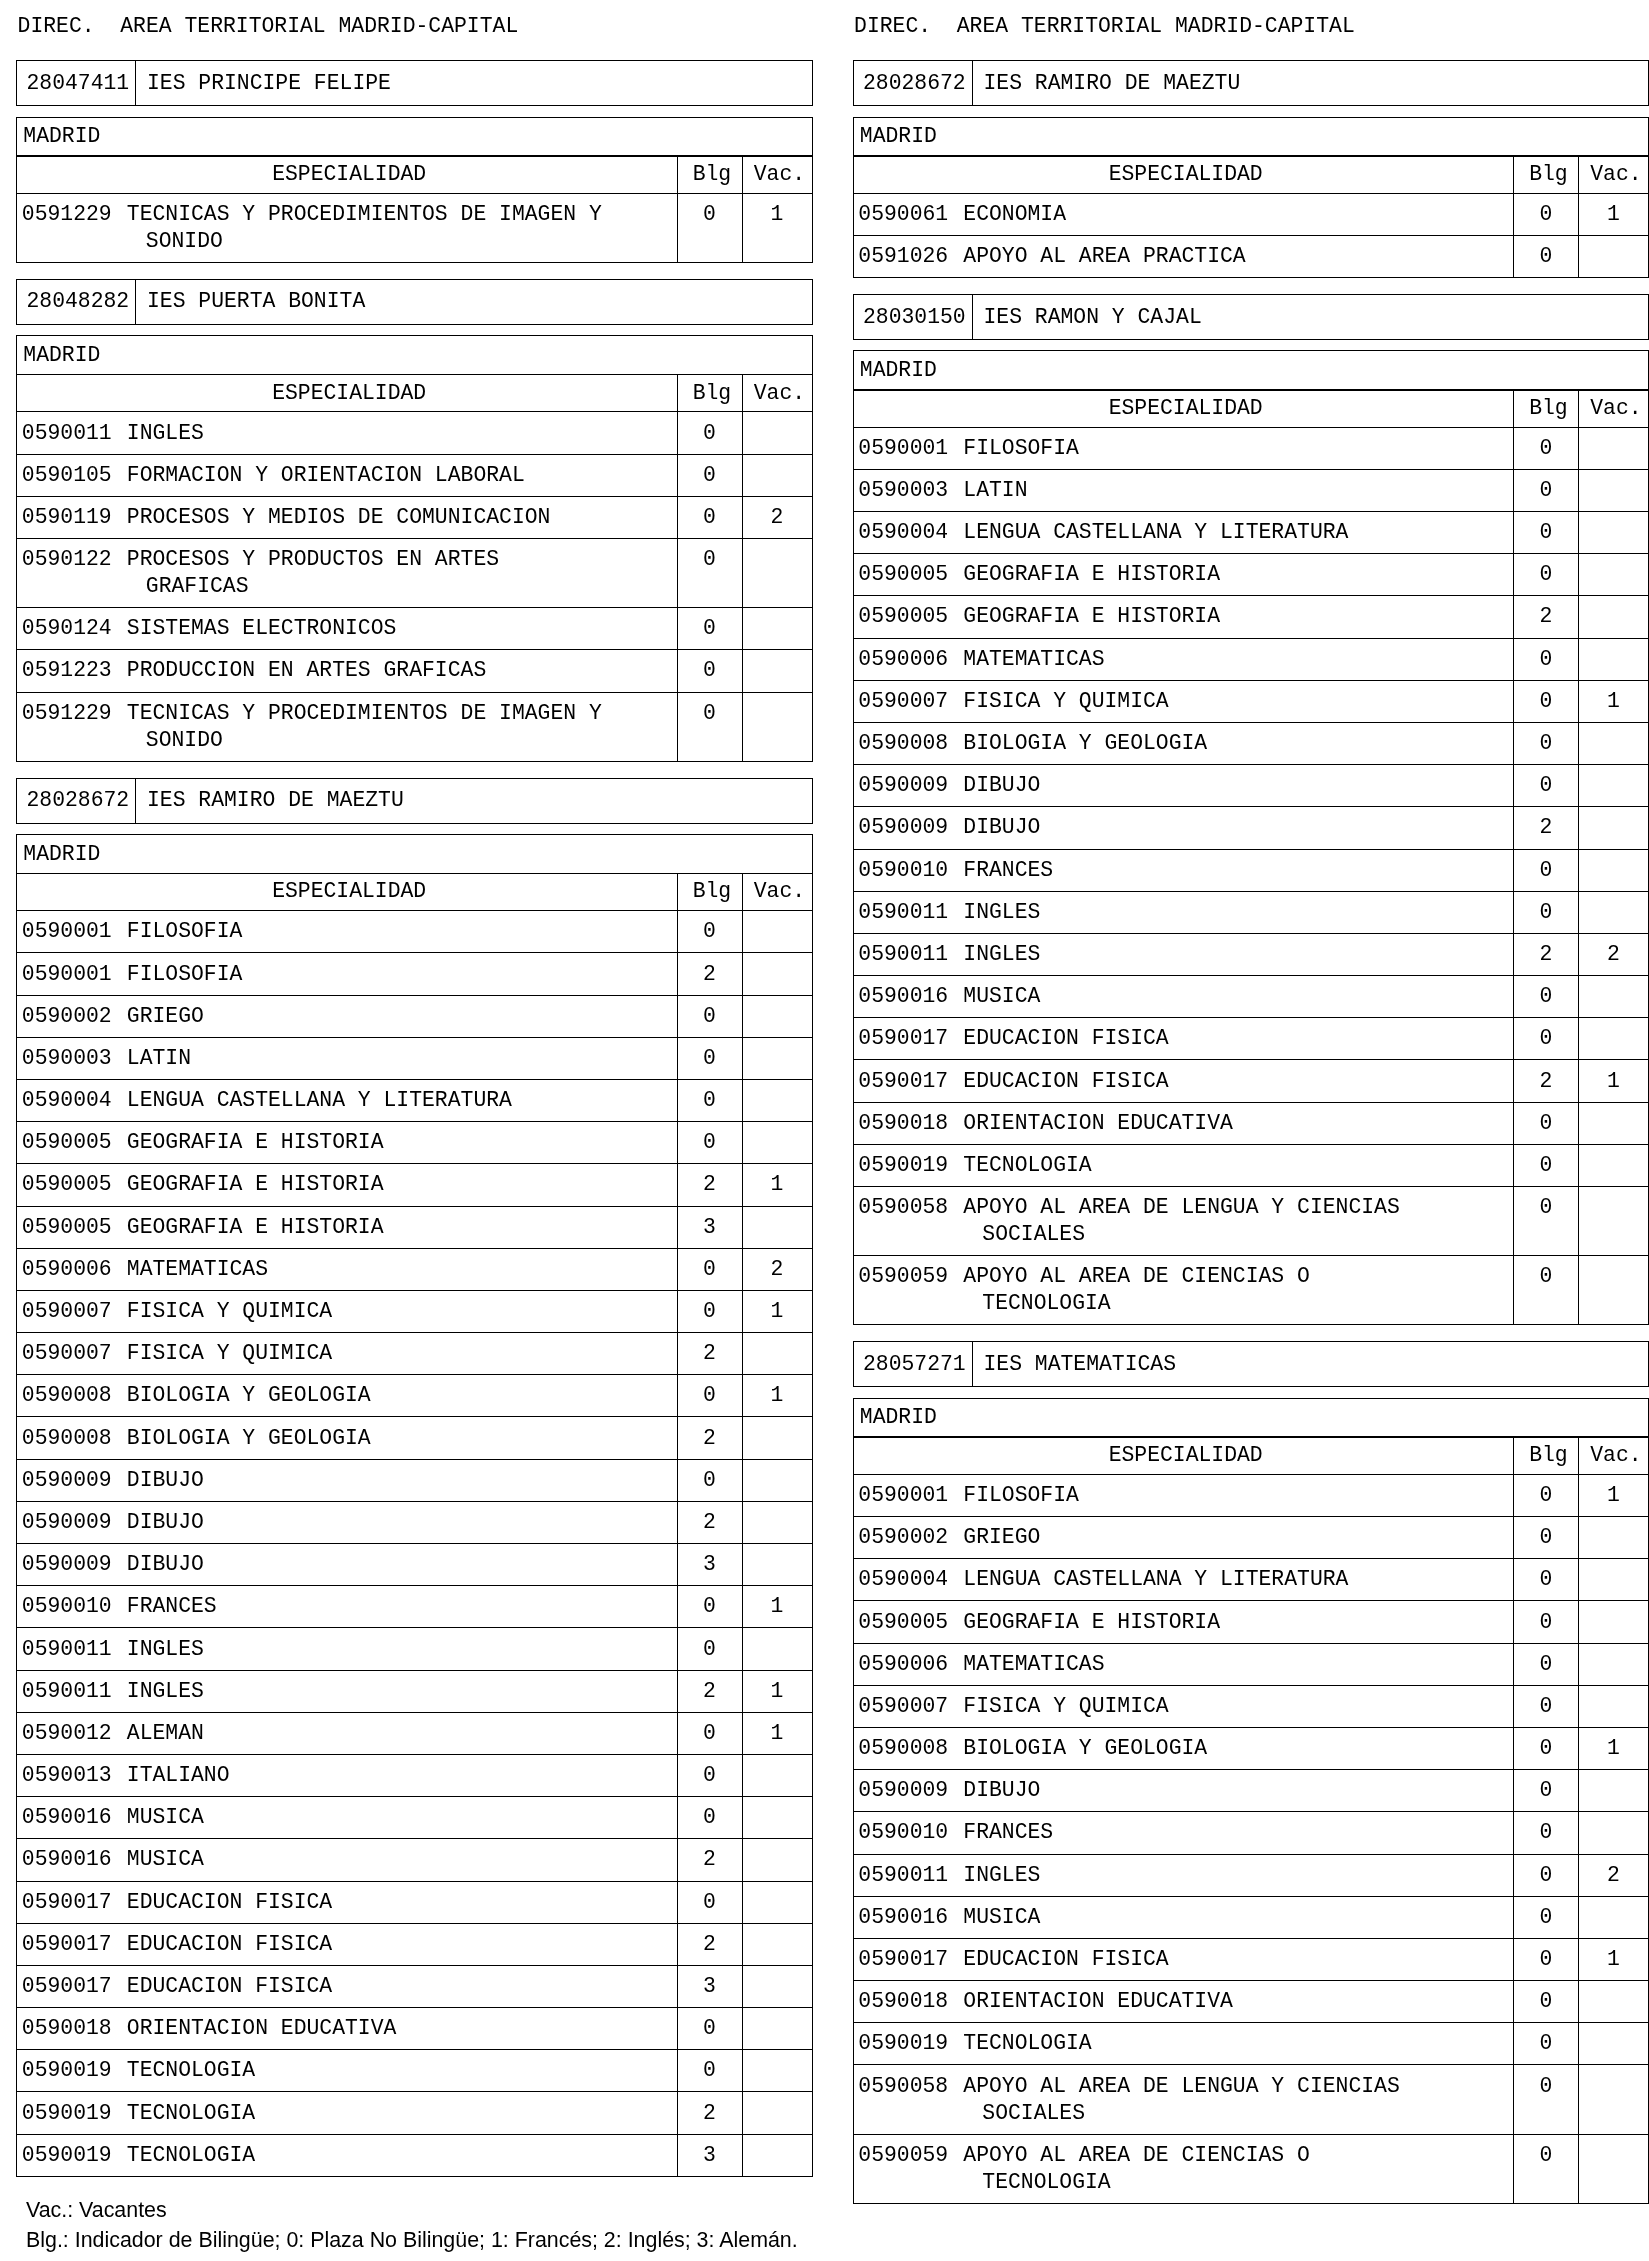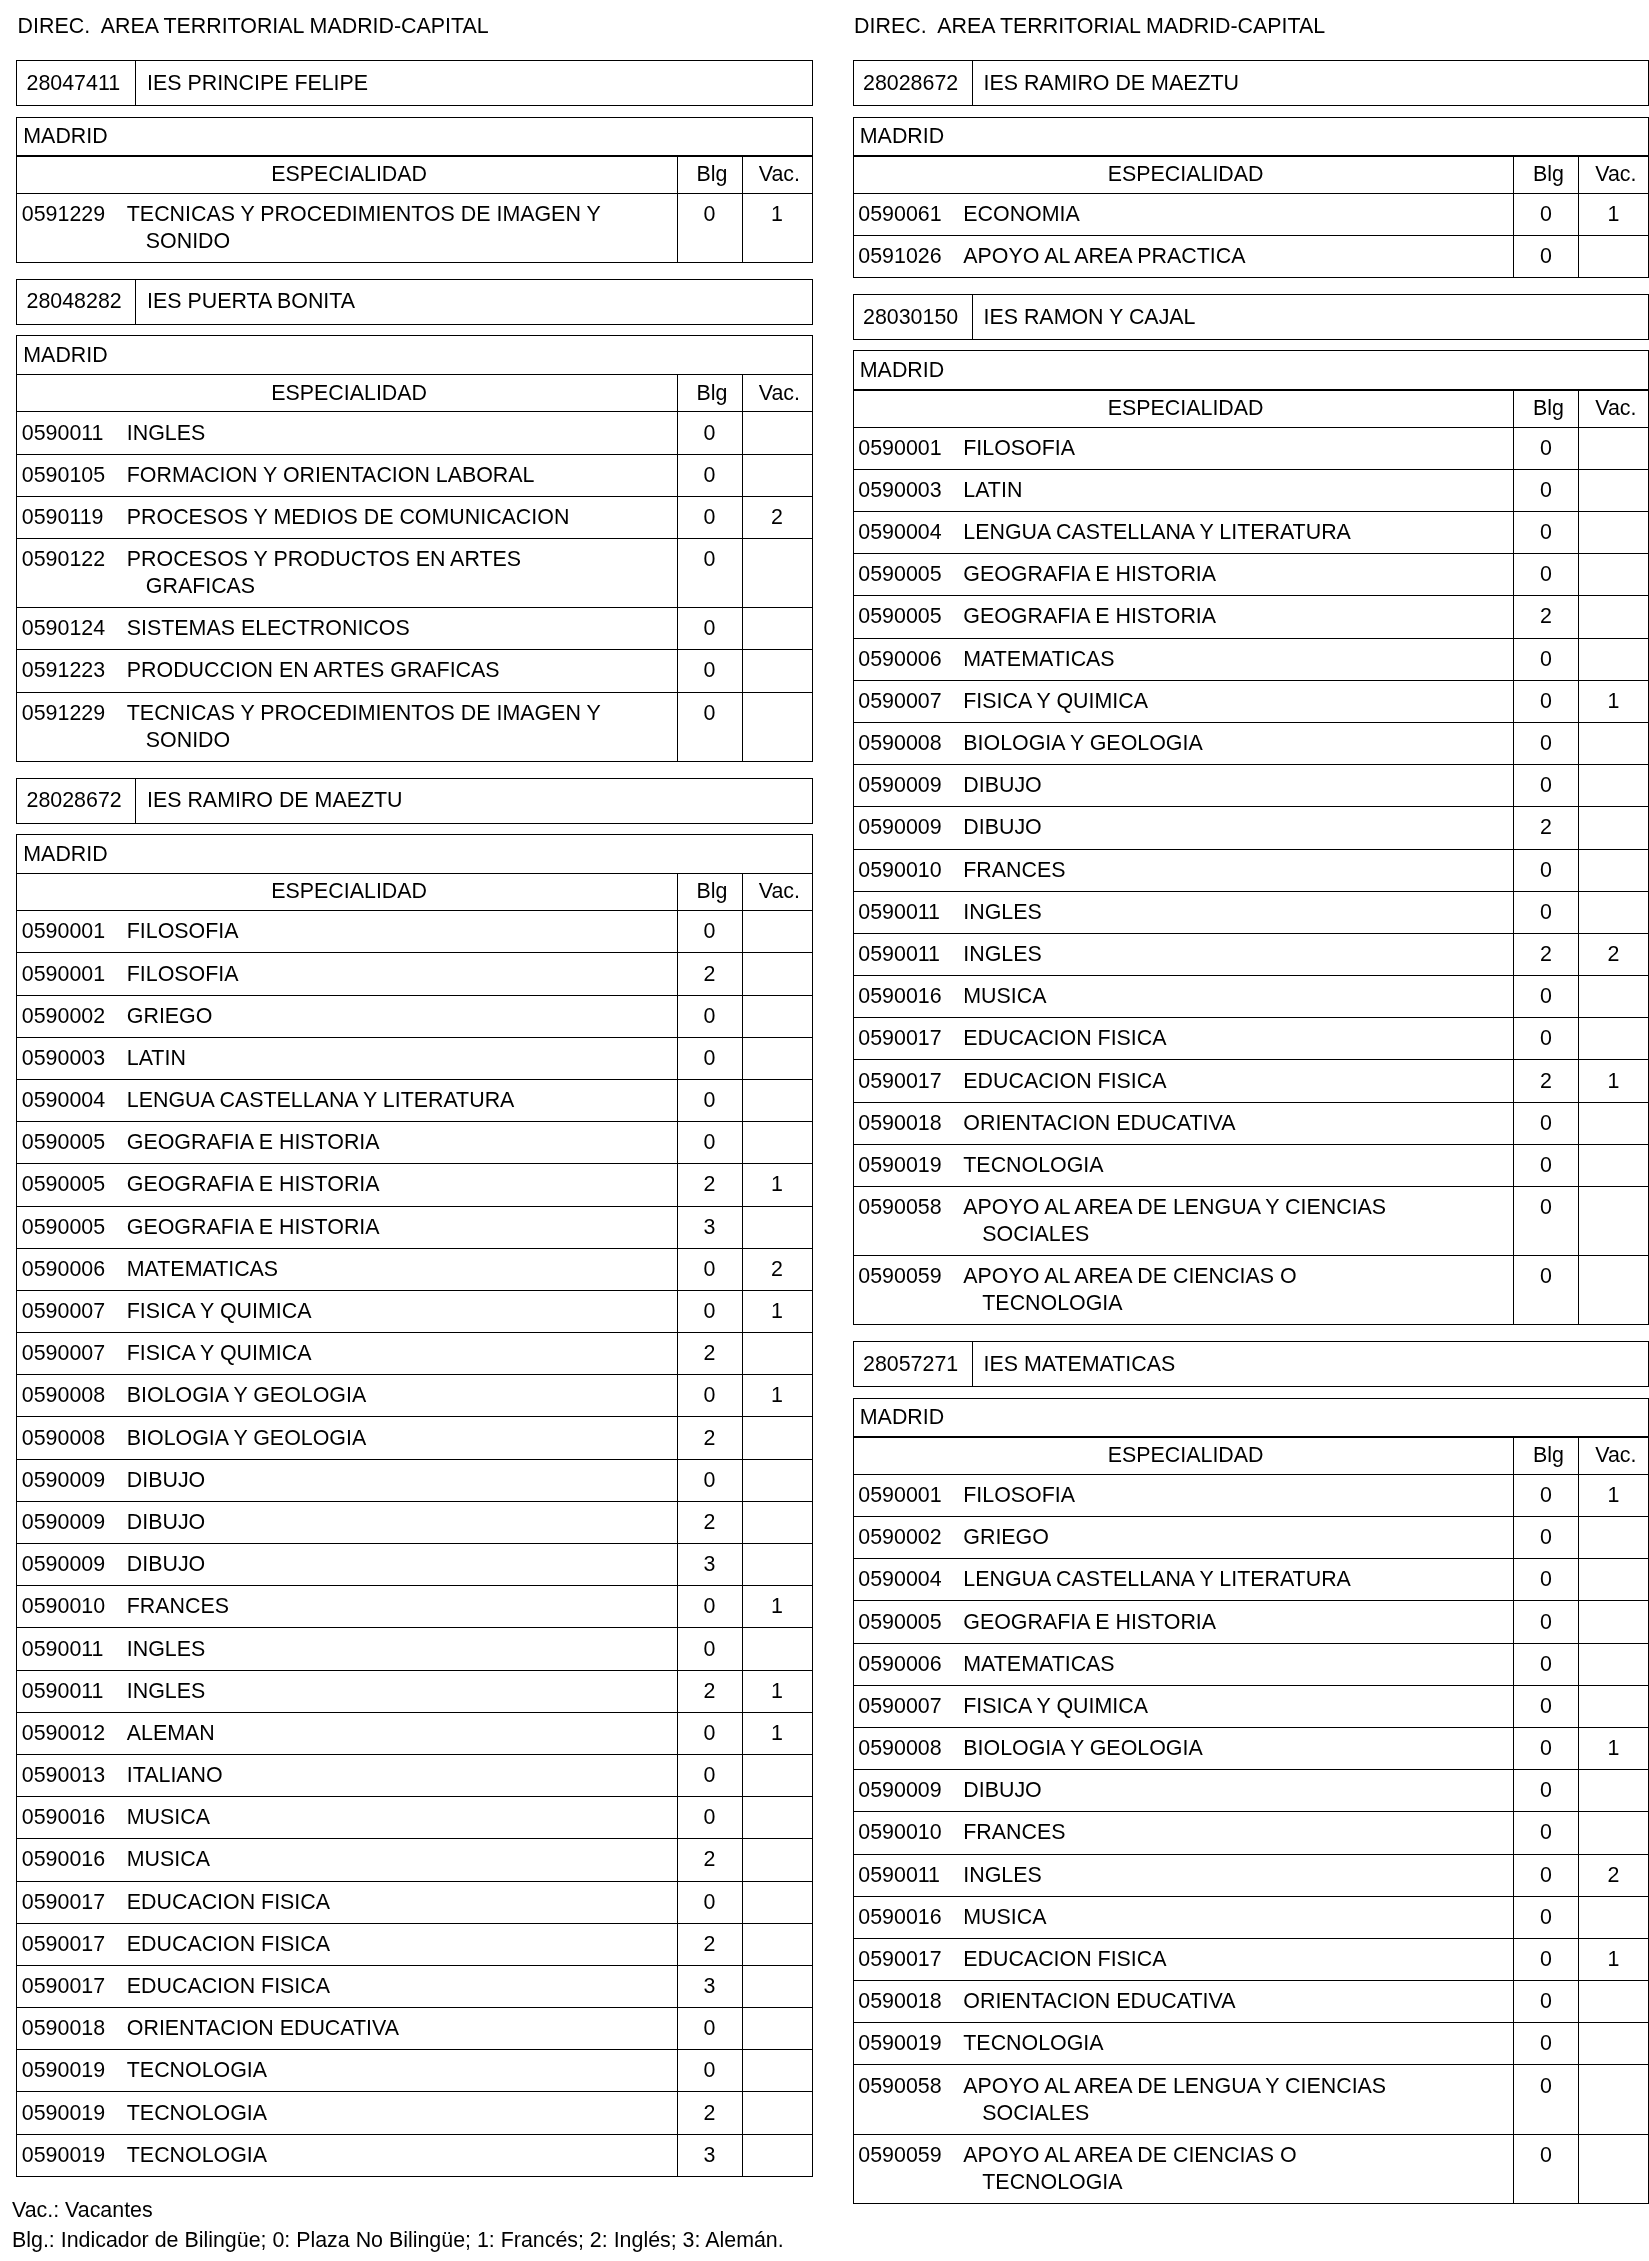--- a/index.html
+++ b/index.html
@@ -1,21 +1,21 @@
 <!DOCTYPE html>
 <html><head>
 <meta charset="utf-8">
 <style>
   * { margin:0; padding:0; box-sizing:border-box; }
   html, body {
     width:1649px; height:2261px; background:#ffffff; color:#000000;
     font-family:"Liberation Sans", sans-serif; font-size:21.4px;
   }
   .page { position:relative; width:1649px; height:2261px; padding:12.7px 0 0 16px; overflow:hidden; }
-  .columns { display:flex; gap:40px; align-items:flex-start; }
+  .columns { display:flex; gap:40px; align-items:flex-start;font-family:Liberation Mono, monospace; }
   .col { width:799px; }
   .col-header { white-space:pre-wrap; line-height:27px; margin-bottom:20.6px; padding-left:1.6px; }
 
   .school { margin-bottom:16px;border-radius:31px; }
   .school-header { display:flex; align-items:stretch; border:1.6px solid #000; height:46px; line-height:27px; }
   .school-code { flex:none; width:119px; border-right:1.6px solid #000; padding-left:9.5px; display:flex; align-items:center; }
   .school-name { padding-left:11px; display:flex; align-items:center; }
 
   .muni { border:1.6px solid #000; margin-top:10.3px; padding:5.6px 0 5.6px 6.3px; line-height:27px; }
 
@@ -24,21 +24,21 @@
   .spec th { font-weight:normal; text-align:center; padding:4.8px 0 4.8px 4.8px; }
   .spec th.blg { width:65px; }
   .spec th.vac { width:70px; }
   .spec .num { text-align:center; }
   .spec td.num { padding:7.1px 0; }
   .spec td.spec-cell { padding:7.1px 4.8px; }
   .cellflex { display:flex; align-items:flex-start; }
   .rcode { flex:none; width:105px; }
   .rname { flex:1; white-space:pre-line; padding-left:19px; text-indent:-19px; }
 
-  .footer { position:absolute; left:12px; top:2195px; line-height:30px; }
+  .footer { position:absolute; left:26px; top:2195px; line-height:30px; }
 </style>
 </head>
 <body>
 
 <div class="page">
   <div class="columns">
     <div class="col">
       <div class="col-header">DIREC.  AREA TERRITORIAL MADRID-CAPITAL</div>
       <div class="school-list">
           <div class="school">

